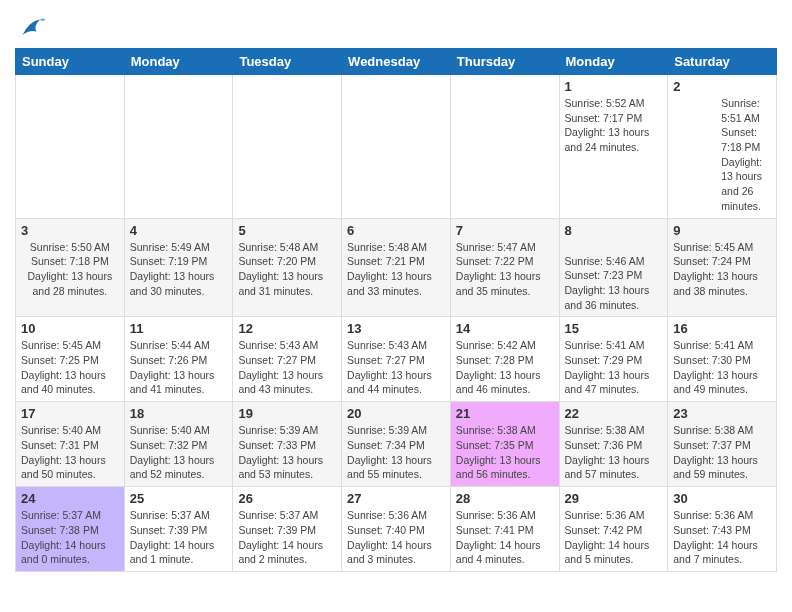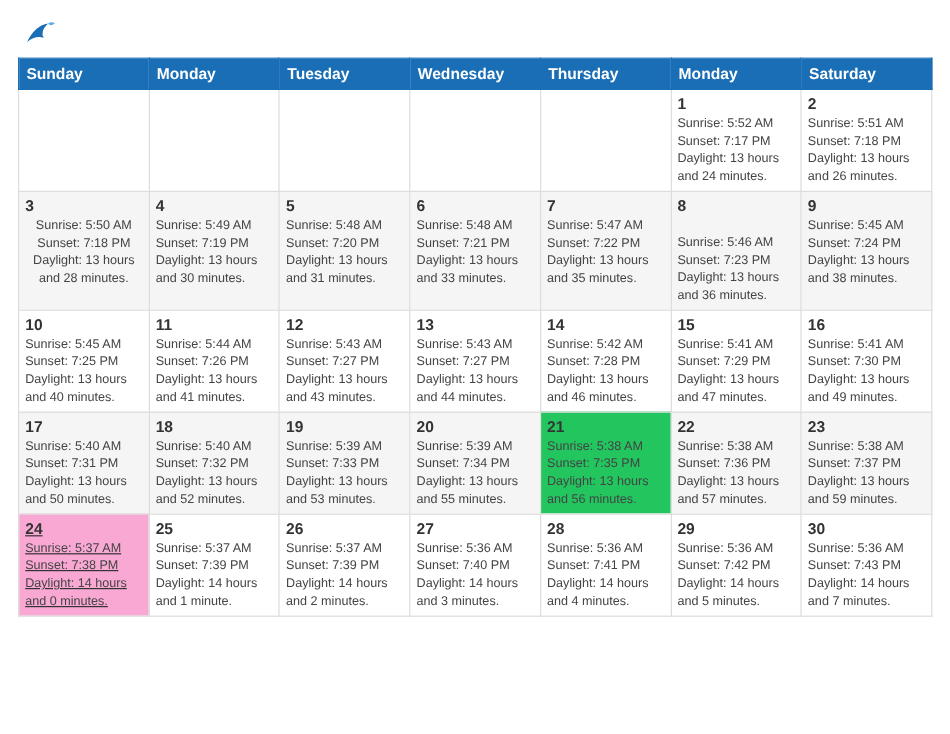--- a/index.html
+++ b/index.html
@@ -140,21 +140,21 @@
         <td class="empty-cell"></td>
         <td style="background: rgb(255, 255, 255);">
           <div class="day-number">1</div>
           <div class="day-info" style="white-space: pre-line;">Sunrise: 5:52 AM
 Sunset: 7:17 PM
 Daylight: 13 hours
 and 24 minutes.</div>
         </td>
         <td style="background: rgb(255, 255, 255);">
           <div class="day-number">2</div>
-          <div class="day-info" style="white-space: pre-line;">Sunrise: 5:51 AM
+          <div class="day-info" style="white-space: pre-line; margin-left: 48px;">Sunrise: 5:51 AM
 Sunset: 7:18 PM
 Daylight: 13 hours
 and 26 minutes.</div>
         </td>
       </tr>
       <tr>
         <td style="background: rgb(245, 245, 245);">
           <div class="day-number">3</div>
           <div class="day-info" style="white-space: pre-line; text-align: center;">Sunrise: 5:50 AM
 Sunset: 7:18 PM
@@ -277,21 +277,21 @@
 Daylight: 13 hours
 and 53 minutes.</div>
         </td>
         <td style="background: rgb(245, 245, 245);">
           <div class="day-number">20</div>
           <div class="day-info" style="white-space: pre-line;">Sunrise: 5:39 AM
 Sunset: 7:34 PM
 Daylight: 13 hours
 and 55 minutes.</div>
         </td>
-        <td style="background: #22c55e;">
+        <td style="background: #f0abfc;">
           <div class="day-number">21</div>
           <div class="day-info" style="white-space: pre-line;">Sunrise: 5:38 AM
 Sunset: 7:35 PM
 Daylight: 13 hours
 and 56 minutes.</div>
         </td>
         <td style="background: rgb(245, 245, 245);">
           <div class="day-number">22</div>
           <div class="day-info" style="white-space: pre-line;">Sunrise: 5:38 AM
 Sunset: 7:36 PM
@@ -300,21 +300,21 @@
         </td>
         <td style="background: rgb(245, 245, 245);">
           <div class="day-number">23</div>
           <div class="day-info" style="white-space: pre-line;">Sunrise: 5:38 AM
 Sunset: 7:37 PM
 Daylight: 13 hours
 and 59 minutes.</div>
         </td>
       </tr>
       <tr>
-        <td style="background: #f9a8d4; text-decoration: underline;">
+        <td style="background: #c4b5fd;">
           <div class="day-number">24</div>
           <div class="day-info" style="white-space: pre-line;">Sunrise: 5:37 AM
 Sunset: 7:38 PM
 Daylight: 14 hours
 and 0 minutes.</div>
         </td>
         <td style="background: rgb(255, 255, 255);">
           <div class="day-number">25</div>
           <div class="day-info" style="white-space: pre-line;">Sunrise: 5:37 AM
 Sunset: 7:39 PM

